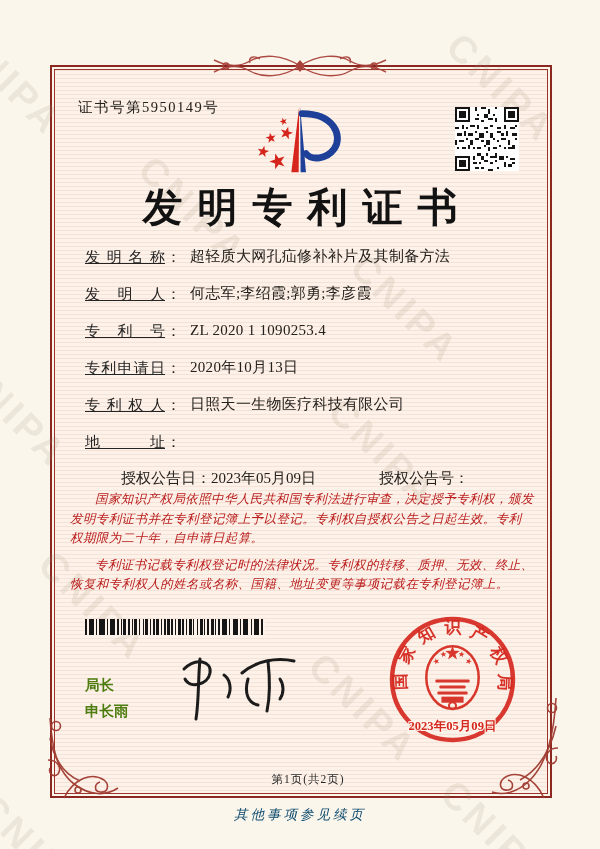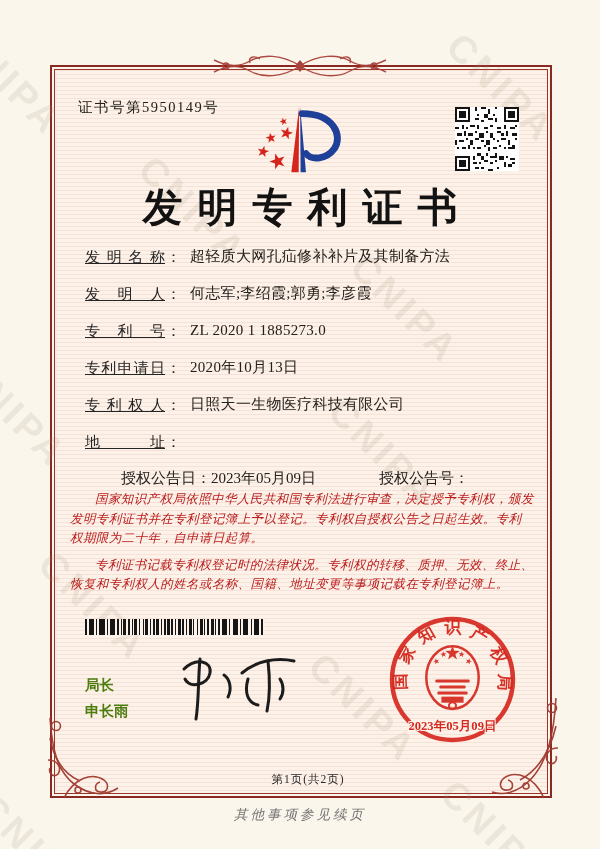--- a/index.html
+++ b/index.html
@@ -70,21 +70,21 @@
     font-weight:bold; font-size:14.5px; line-height:26px; color:#4d7c0f;
   }
   .signature{position:absolute; left:172px; top:645px; width:150px; height:80px;}
   .seal{position:absolute; left:386px; top:613px; width:133px; height:133px;}
   .page-num{
     position:absolute; left:8px; top:772px; width:100%; text-align:center;
     font-size:11.5px; letter-spacing:1px; color:#2a2a2a;
   }
   .footer-note{
     position:absolute; left:0; top:806px; width:100%; text-align:center;
-    font-style:italic; font-size:13.5px; letter-spacing:3px; color:#737373;
+    font-style:italic; font-size:13.5px; letter-spacing:3px; color:#0c4a6e;
   }
   .flourish-top{position:absolute; left:210px; top:51px; width:180px; height:30px; z-index:2;}
   .flourish-bl{position:absolute; left:44px; top:716px; width:76px; height:84px; z-index:2;}
   .flourish-br{position:absolute; left:490px; top:696px; width:72px; height:104px; z-index:2;}
 </style>
 </head>
 <body>
 
 <div class="page">
 
@@ -257,21 +257,21 @@
           <span class="val">超轻质大网孔疝修补补片及其制备方法</span>
       </div>
       <div class="field-row">
         <span class="lbl">发明人</span>
           <span class="colon">：</span>
           <span class="val">何志军;李绍霞;郭勇;李彦霞</span>
       </div>
       <div class="field-row">
         <span class="lbl">专利号</span>
           <span class="colon">：</span>
-          <span class="val">ZL 2020 1 1885273.0</span>
+          <span class="val">ZL 2020 1 1090253.4</span>
       </div>
       <div class="field-row">
         <span class="lbl">专利申请日</span>
           <span class="colon">：</span>
           <span class="val">2020年10月13日</span>
       </div>
       <div class="field-row">
         <span class="lbl">专利权人</span>
           <span class="colon">：</span>
           <span class="val">日照天一生物医疗科技有限公司</span>

